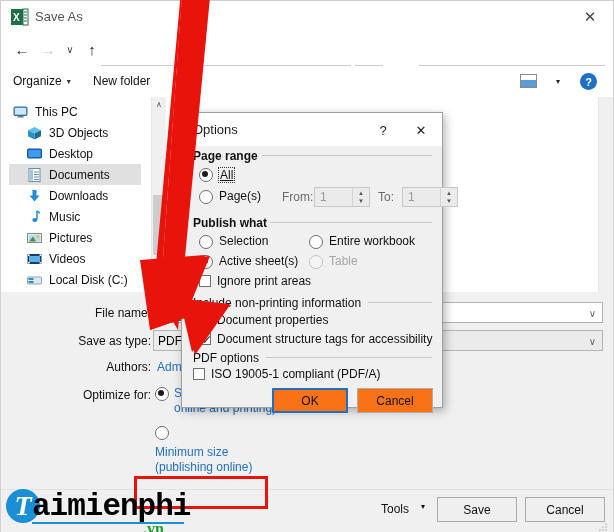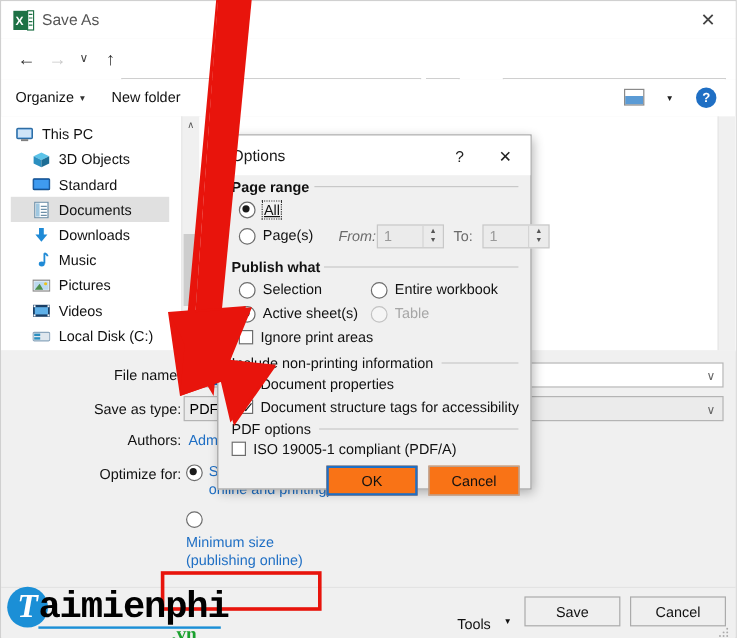--- a/index.html
+++ b/index.html
@@ -74,21 +74,21 @@
   .sel-text{background:#0b6cc4;color:#fff;padding:1px 1px;}
   .frm-chev{position:absolute;right:6px;top:5px;font-size:10px;color:#666;}
   .combo-disabled{background:#ebebeb;}
   .author-val{position:absolute;font-size:12px;color:#1f6fc4;}
   .radio-opt{position:absolute;font-size:12px;color:#1f6fc4;display:flex;align-items:flex-start;gap:5px;line-height:15px;}
   .rbtn{width:12px;height:12px;border-radius:50%;border:1px solid #6d6d6d;background:#fff;flex:none;margin-top:1px;position:relative;}
   .rbtn.on::after{content:"";position:absolute;left:2px;top:2px;width:6px;height:6px;border-radius:50%;background:#1a1a1a;}
 
   
   .footer{position:absolute;left:0;top:488px;width:612px;height:43px;background:#f0f0f0;border-top:1px solid #e3e3e3;}
-  .tools-btn{position:absolute;left:380px;top:23px;font-size:12px;color:#111;display:flex;align-items:flex-start;gap:12px;}
+  .tools-btn{position:absolute;left:380px;top:12px;font-size:12px;color:#111;display:flex;align-items:flex-start;gap:12px;}
   .tools-caret{font-size:8px;}
   .btn-std{position:absolute;top:7px;height:25px;border:1px solid #ababab;background:#efefef;font-size:12px;color:#111;display:flex;align-items:center;justify-content:center;box-sizing:border-box;}
   .btn-save{left:436px;width:80px;}
   .btn-cancel{left:524px;width:80px;}
   .grip{position:absolute;right:5px;bottom:4px;width:9px;height:9px;}
 
   
   .optdlg{position:absolute;left:181px;top:112px;width:262px;height:296px;background:#f0f0f0;border:1px solid #a0a0a0;box-shadow:2px 3px 9px rgba(0,0,0,.30);box-sizing:border-box;}
   .opt-title{position:absolute;left:0;top:0;width:260px;height:33px;background:#fff;}
   .opt-title-txt{position:absolute;left:11px;top:9px;font-size:13px;color:#1a1a1a;}
@@ -215,21 +215,21 @@
           <span>3D Objects</span>
         </div>
 
         <div class="tree-item indent" style="top:46px;">
           <span class="tree-ico">
             <svg width="15" height="14" viewBox="0 0 15 14">
                 <rect x="0.5" y="2" width="14" height="9" rx="1" fill="#1f6fc4" stroke="#17538f"></rect>
                 <rect x="1.5" y="3" width="12" height="7" fill="#3f9bef"></rect>
               </svg>
           </span>
-          <span>Standard</span>
+          <span>Desktop</span>
         </div>
 
         <div class="tree-item indent selected" style="top:67px;">
           <span class="tree-ico">
             <svg width="15" height="14" viewBox="0 0 15 14">
                 <rect x="2" y="0.5" width="11" height="13" fill="#fff" stroke="#6d8fa8"></rect>
                 <rect x="3" y="1.5" width="3" height="11" fill="#9fc7e0"></rect>
                 <line x1="7" y1="4" x2="12" y2="4" stroke="#6d8fa8"></line>
                 <line x1="7" y1="6.5" x2="12" y2="6.5" stroke="#6d8fa8"></line>
                 <line x1="7" y1="9" x2="12" y2="9" stroke="#6d8fa8"></line>
@@ -376,21 +376,21 @@
     <div class="opt-row" style="left:17px;top:54px;">
       <span class="rbtn on"></span>
       <span class="focusbox"><span class="u">All</span></span>
     </div>
 
     <div class="opt-row" style="left:17px;top:76px;">
       <span class="rbtn"></span>
       <span>Page(s)</span>
     </div>
 
-    <div style="position:absolute;left:100px;top:77px;font-size:12px;color:#6b6b6b;font-style:italic;">From:</div>
+    <div style="position:absolute;left:100px;top:77px;font-size:12px;color:#6b6b6b;">From:</div>
     <div class="spin" style="left:132px;top:74px;width:56px;">
       <span class="sv">1</span>
       <span class="spin-ar">
           <span>▲</span>
           <span>▼</span>
         </span>
     </div>
 
     <div style="position:absolute;left:196px;top:77px;font-size:12px;color:#6b6b6b;">To:</div>
     <div class="spin" style="left:220px;top:74px;width:56px;">

